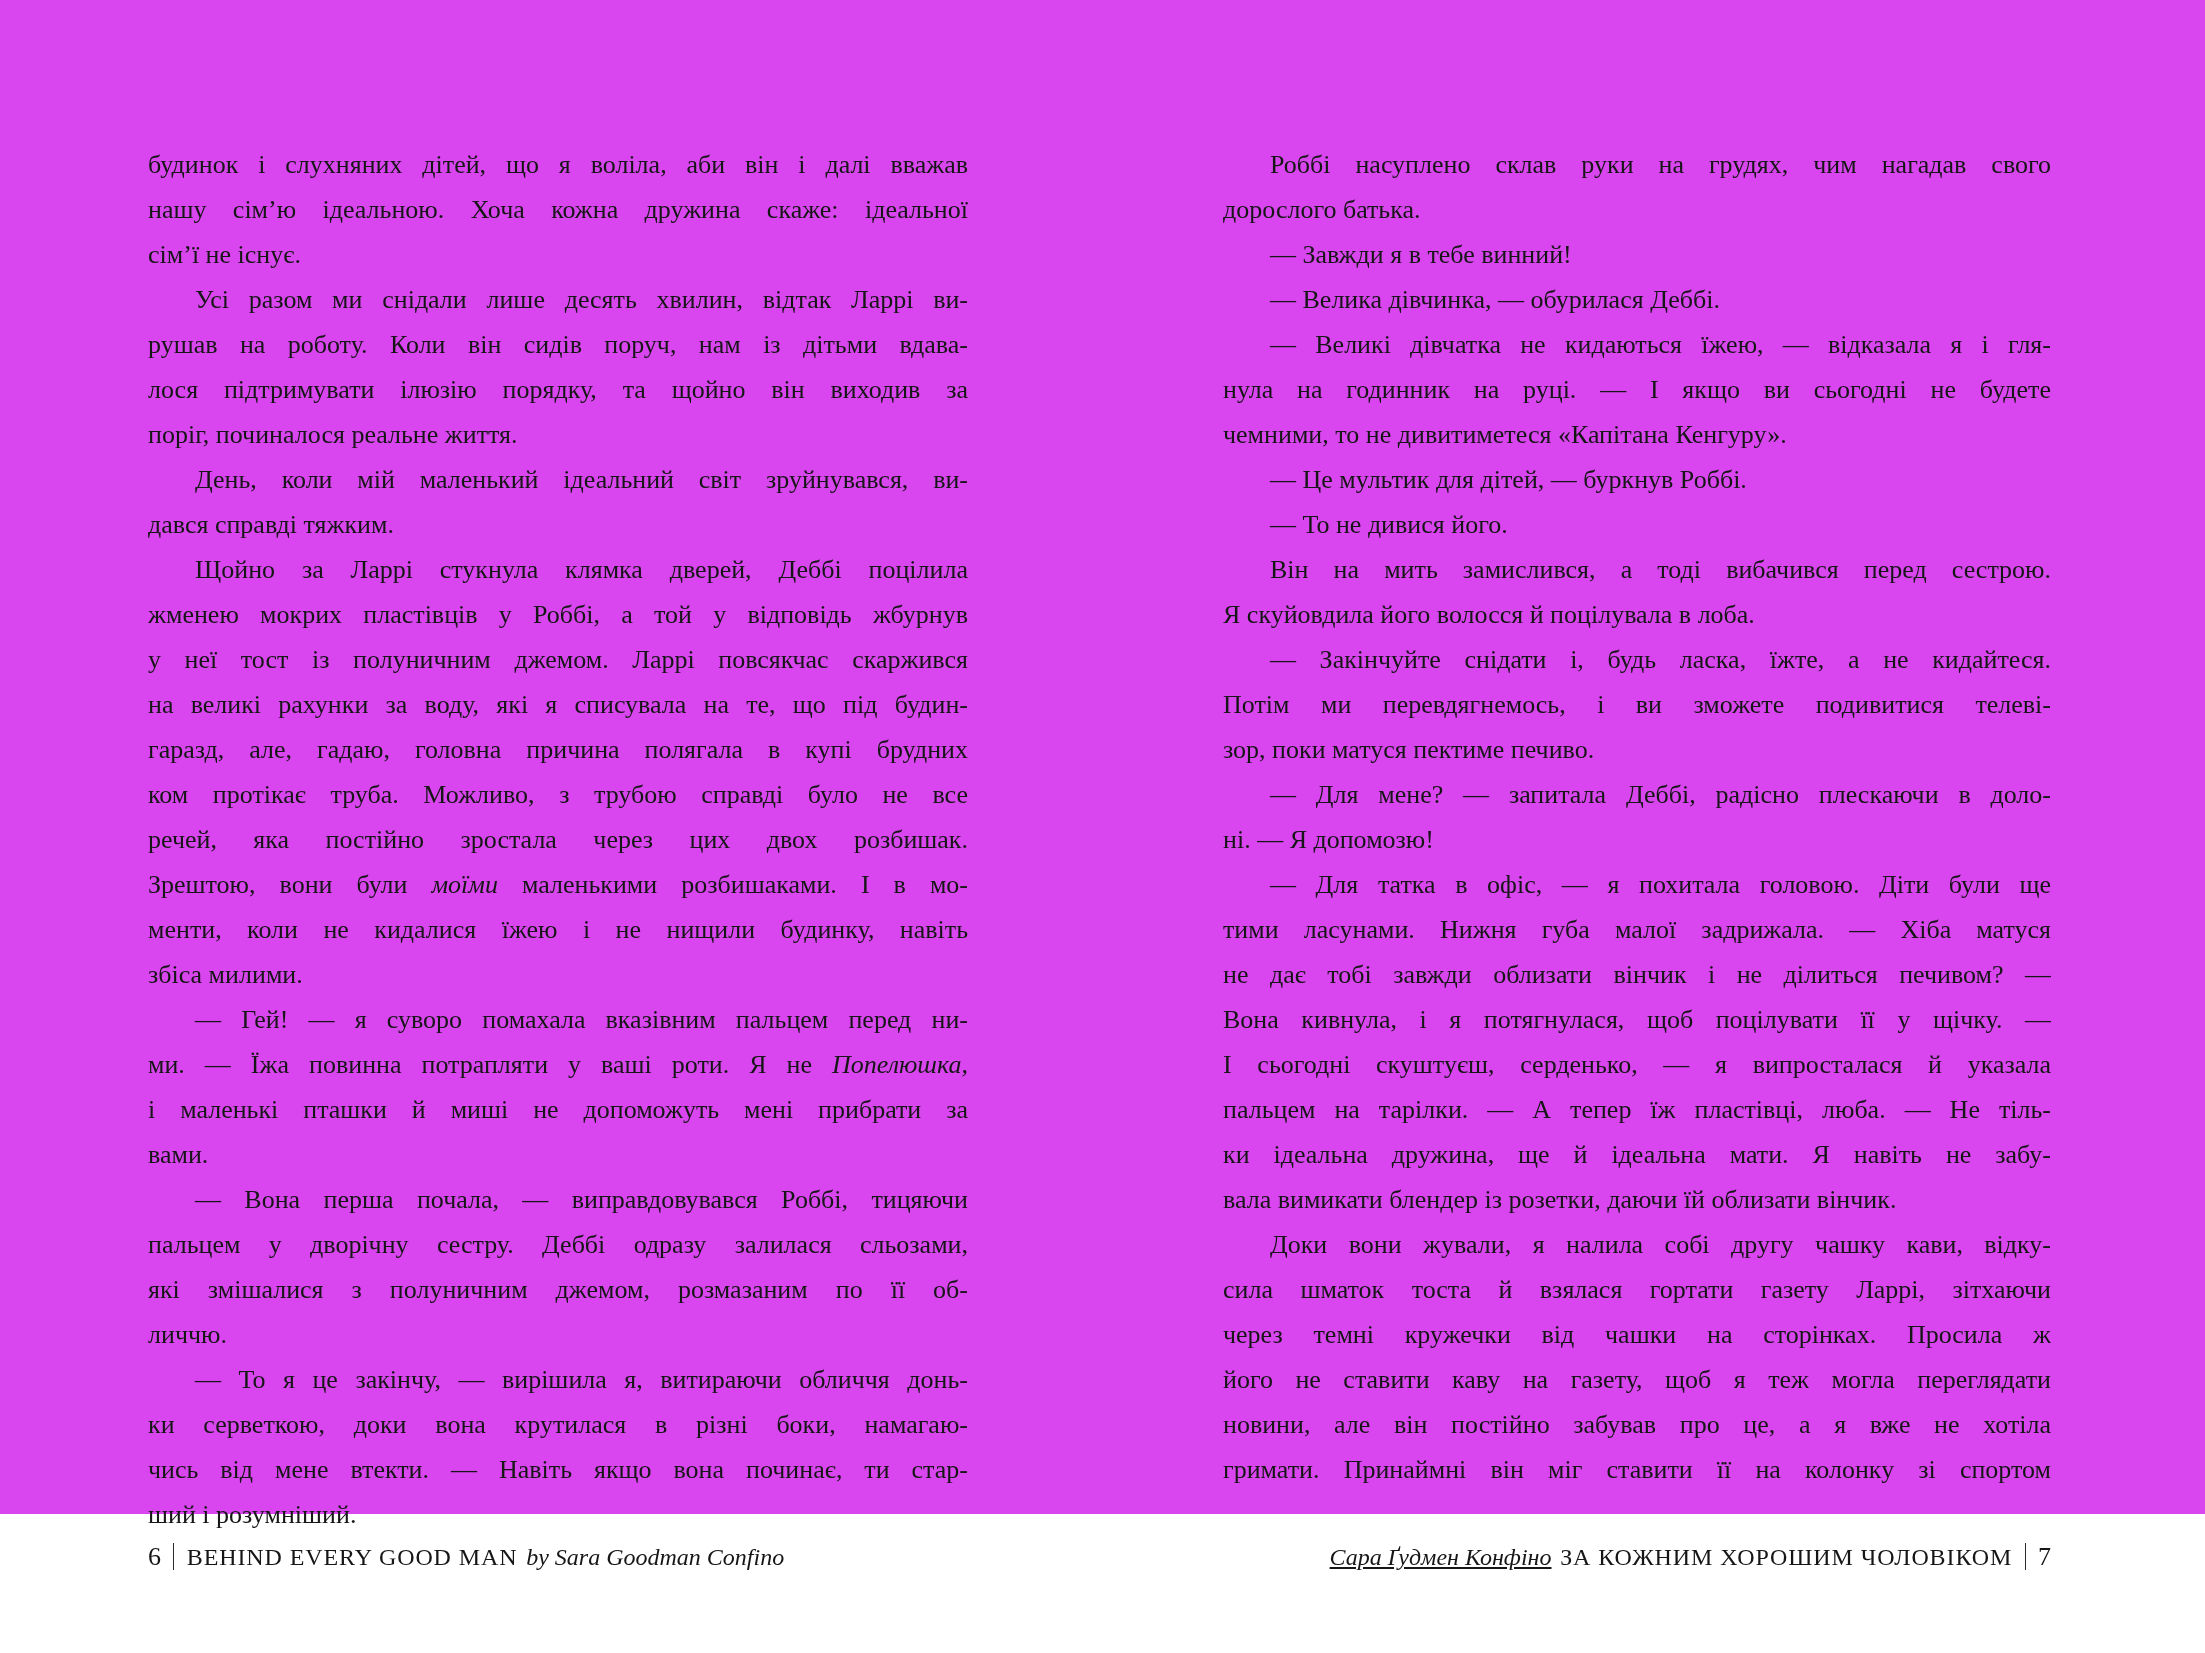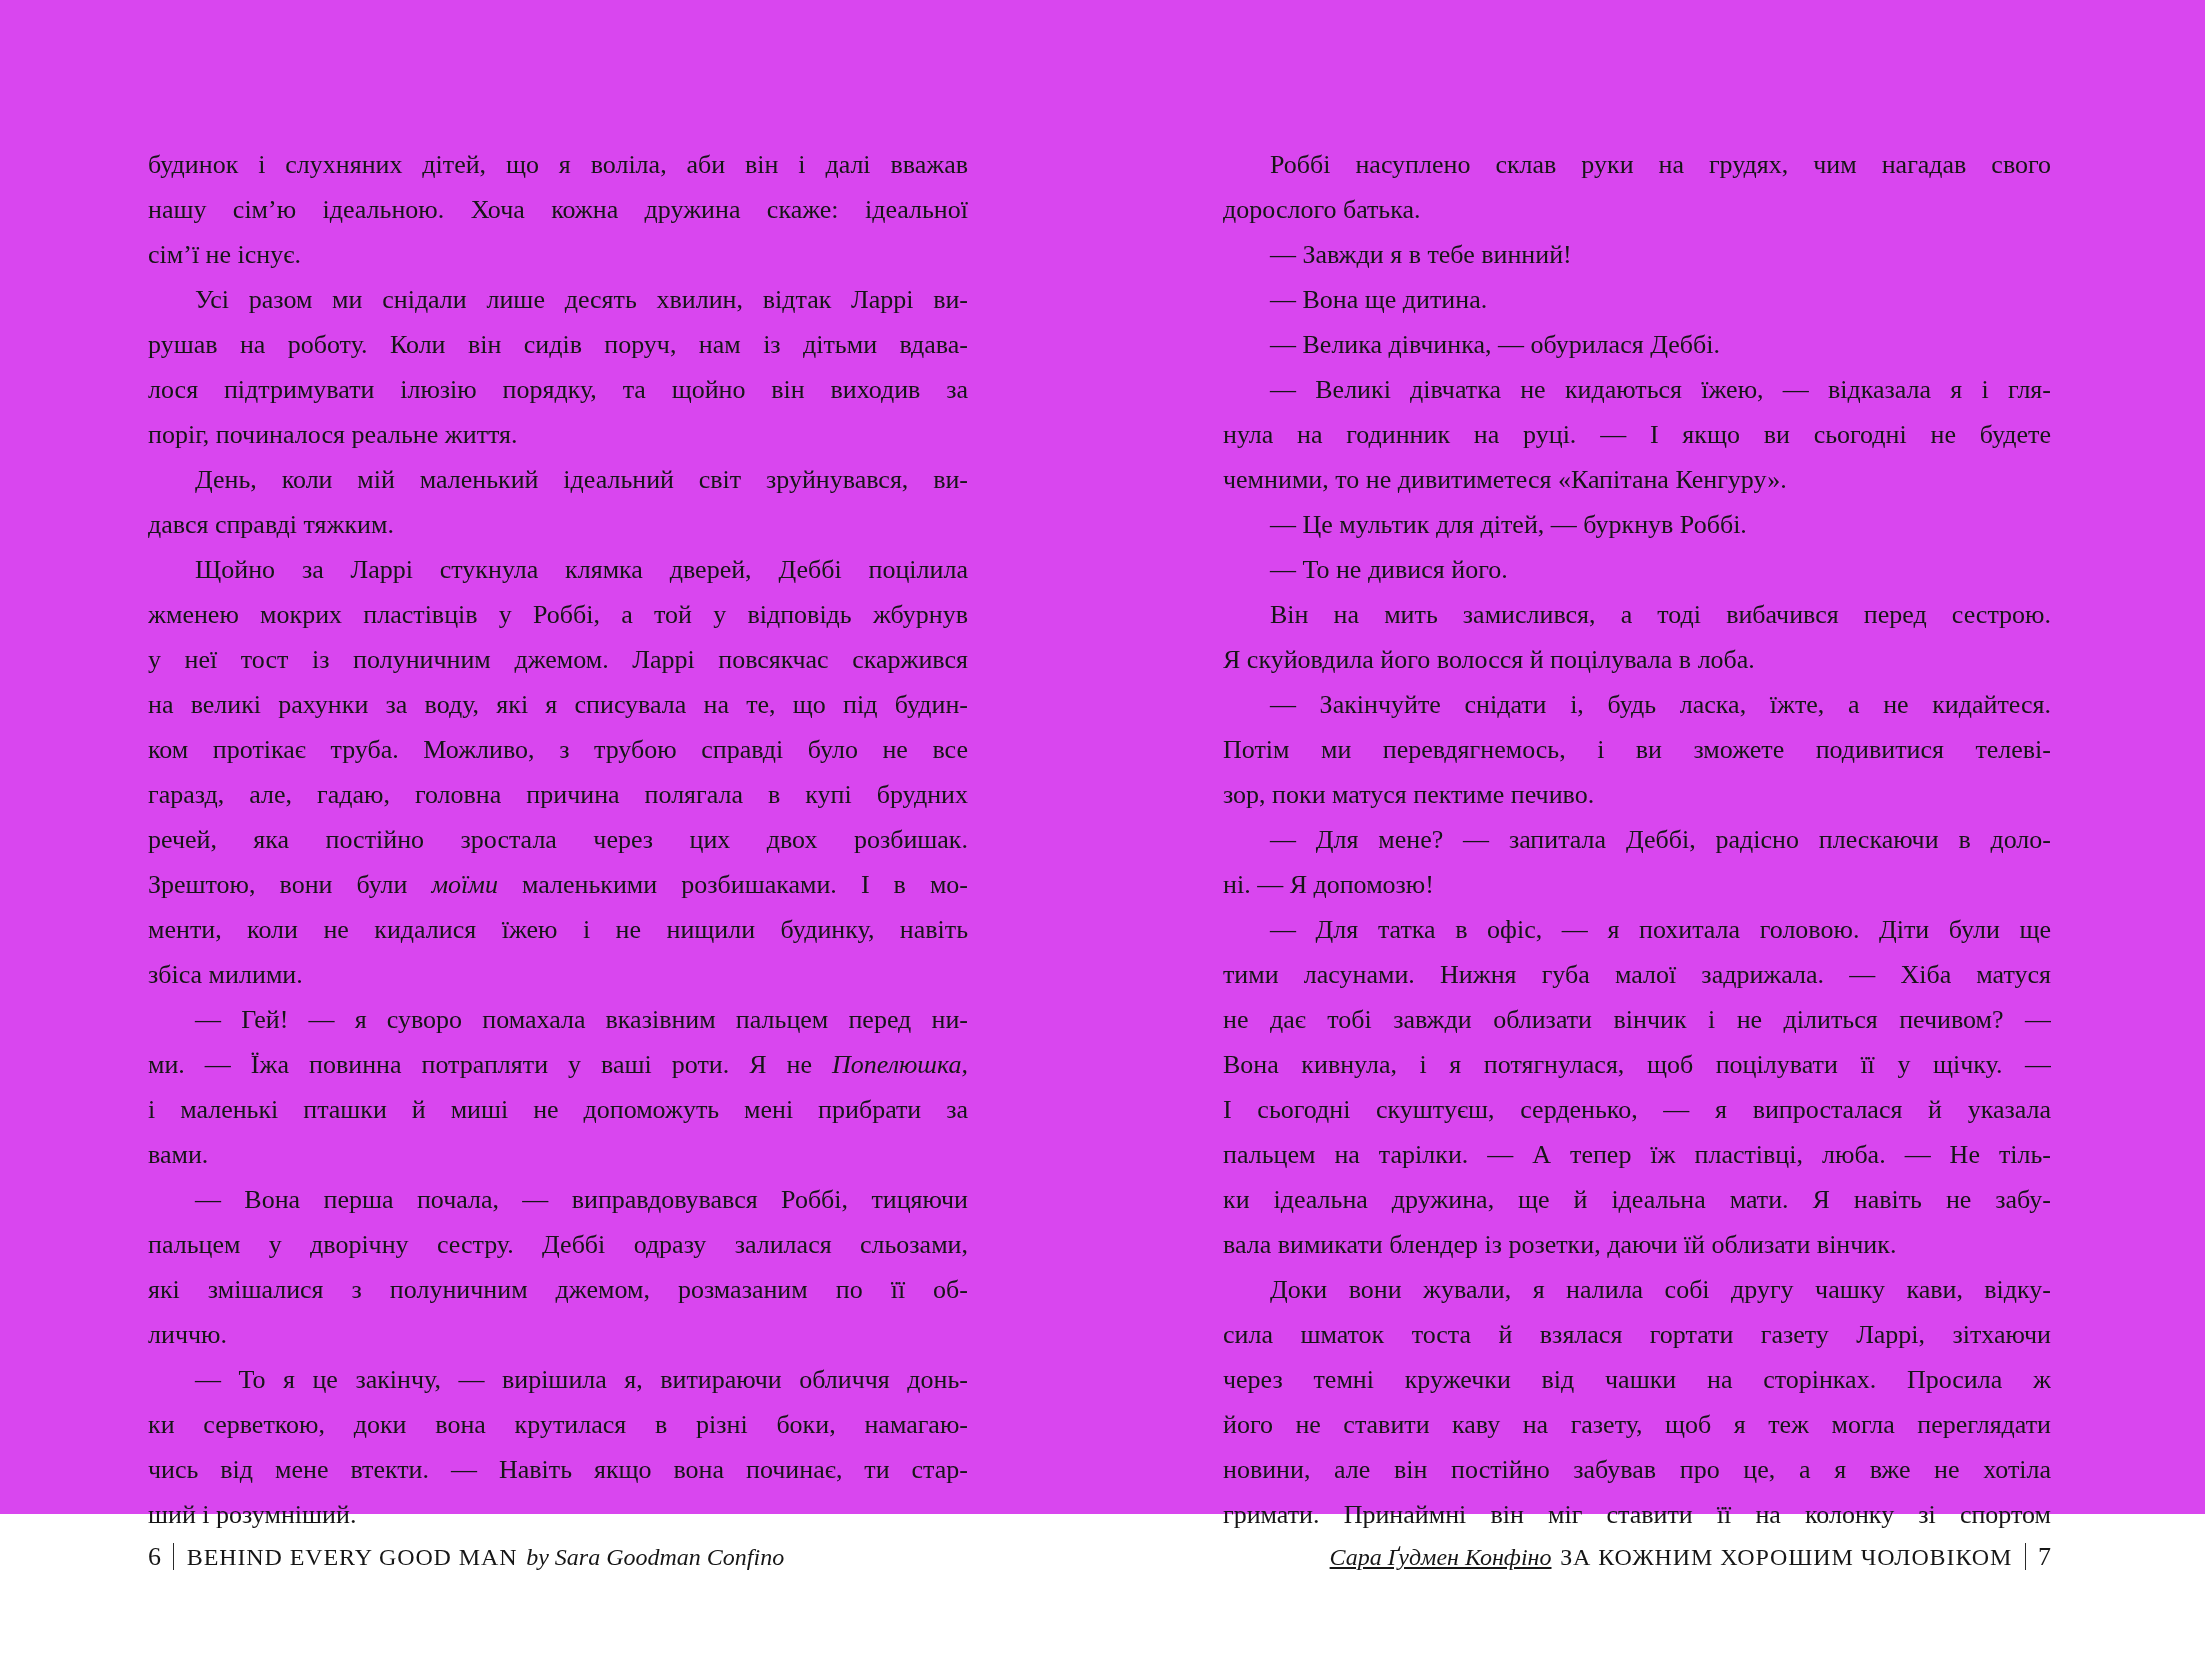--- a/index.html
+++ b/index.html
@@ -80,22 +80,22 @@
       <div class="line indent">Усі разом ми снідали лише десять хвилин, відтак Ларрі ви-</div>
       <div class="line">рушав на роботу. Коли він сидів поруч, нам із дітьми вдава-</div>
       <div class="line">лося підтримувати ілюзію порядку, та щойно він виходив за</div>
       <div class="line para-end">поріг, починалося реальне життя.</div>
       <div class="line indent">День, коли мій маленький ідеальний світ зруйнувався, ви-</div>
       <div class="line para-end">дався справді тяжким.</div>
       <div class="line indent">Щойно за Ларрі стукнула клямка дверей, Деббі поцілила</div>
       <div class="line">жменею мокрих пластівців у Роббі, а той у відповідь жбурнув</div>
       <div class="line">у неї тост із полуничним джемом. Ларрі повсякчас скаржився</div>
       <div class="line">на великі рахунки за воду, які я списувала на те, що під будин-</div>
+      <div class="line">гаразд, але, гадаю, головна причина полягала в купі брудних</div>
       <div class="line">ком протікає труба. Можливо, з трубою справді було не все</div>
-      <div class="line">гаразд, але, гадаю, головна причина полягала в купі брудних</div>
       <div class="line">речей, яка постійно зростала через цих двох розбишак.</div>
       <div class="line"><span>Зрештою, вони були </span><span class="it">моїми</span><span> маленькими розбишаками. І в мо-</span></div>
       <div class="line">менти, коли не кидалися їжею і не нищили будинку, навіть</div>
       <div class="line para-end">збіса милими.</div>
       <div class="line indent">— Гей! — я суворо помахала вказівним пальцем перед ни-</div>
       <div class="line"><span>ми. — Їжа повинна потрапляти у ваші роти. Я не </span><span class="it">Попелюшка,</span></div>
       <div class="line">і маленькі пташки й миші не допоможуть мені прибрати за</div>
       <div class="line para-end">вами.</div>
       <div class="line indent">— Вона перша почала, — виправдовувався Роббі, тицяючи</div>
       <div class="line">пальцем у дворічну сестру. Деббі одразу залилася сльозами,</div>
@@ -104,21 +104,20 @@
       <div class="line indent">— То я це закінчу, — вирішила я, витираючи обличчя донь-</div>
       <div class="line">ки серветкою, доки вона крутилася в різні боки, намагаю-</div>
       <div class="line">чись від мене втекти. — Навіть якщо вона починає, ти стар-</div>
       <div class="line para-end">ший і розумніший.</div>
     </div>
 
   <div class="textblock right">
       <div class="line indent">Роббі насуплено склав руки на грудях, чим нагадав свого</div>
       <div class="line para-end">дорослого батька.</div>
       <div class="line indent para-end">— Завжди я в тебе винний!</div>
-      <div class="line indent para-end">— Вона ще дитина.</div>
       <div class="line indent para-end">— Велика дівчинка, — обурилася Деббі.</div>
       <div class="line indent">— Великі дівчатка не кидаються їжею, — відказала я і гля-</div>
       <div class="line">нула на годинник на руці. — І якщо ви сьогодні не будете</div>
       <div class="line para-end">чемними, то не дивитиметеся «Капітана Кенгуру».</div>
       <div class="line indent para-end">— Це мультик для дітей, — буркнув Роббі.</div>
       <div class="line indent para-end">— То не дивися його.</div>
       <div class="line indent">Він на мить замислився, а тоді вибачився перед сестрою.</div>
       <div class="line para-end">Я скуйовдила його волосся й поцілувала в лоба.</div>
       <div class="line indent">— Закінчуйте снідати і, будь ласка, їжте, а не кидайтеся.</div>
       <div class="line">Потім ми перевдягнемось, і ви зможете подивитися телеві-</div>

